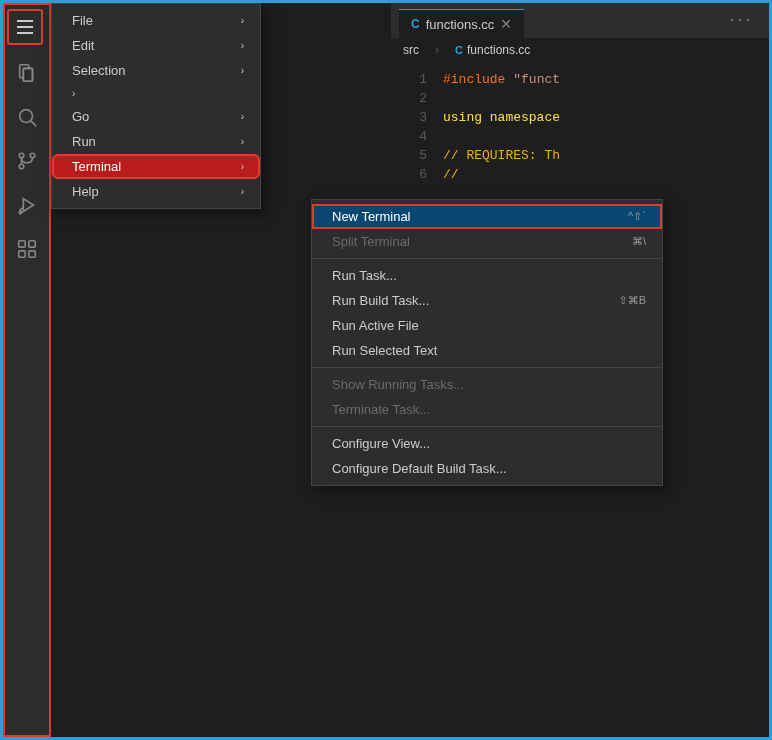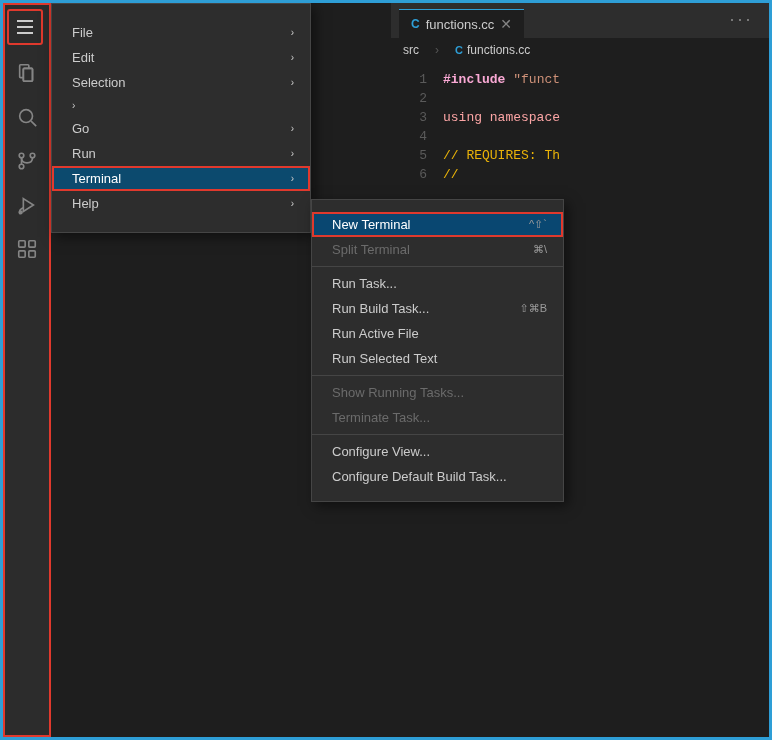--- a/index.html
+++ b/index.html
@@ -61,65 +61,66 @@
       display: flex;
       flex: 1;
       position: relative;
     }
 
     
     .primary-menu {
       position: absolute;
       left: 0;
       top: 0;
-      width: 260px;
+      width: 210px;
       background: #2d2d2d;
       border: 1px solid #454545;
       box-shadow: 4px 4px 12px rgba(0,0,0,0.5);
       z-index: 100;
-      padding: 16px 0;
+      padding: 4px 0;
     }
 
     .menu-item {
       display: flex;
       align-items: center;
       justify-content: space-between;
       padding: 5px 16px 5px 20px;
       cursor: pointer;
       color: #cccccc;
       user-select: none;
     }
 
     .menu-item.highlighted {
-      background: #0c4a6e;
+      background: #b91c1c;
       color: #ffffff;
       outline: 2px solid #e0392d;
       outline-offset: -2px;
+      border-radius: 6px;
     }
 
     .menu-item-label {
       flex: 1;
     }
 
     .menu-item-arrow {
       color: #cccccc;
       font-size: 10px;
     }
 
     
     .secondary-menu {
       position: absolute;
       left: 260px;
       top: 196px;
-      width: 253px;
+      width: 352px;
       background: #2d2d2d;
       border: 1px solid #454545;
       box-shadow: 4px 4px 12px rgba(0,0,0,0.5);
       z-index: 101;
-      padding: 12px 0;
+      padding: 4px 0;
     }
 
     .submenu-item {
       display: flex;
       align-items: center;
       justify-content: space-between;
       padding: 5px 16px 5px 20px;
       cursor: pointer;
       color: #cccccc;
       user-select: none;
@@ -238,23 +239,23 @@
       text-align: right;
       margin-right: 16px;
       user-select: none;
     }
 
     .line-code {
       color: #d4d4d4;
       white-space: pre;
     }
 
-    .kw-include { color: #f9a8d4; font-weight: bold; }
+    .kw-include { color: #f97316; }
     .kw-string { color: #ce9178; }
-    .kw-namespace { color: #fca5a5; }
+    .kw-namespace { color: #fde047; }
     .kw-comment { color: #eab308; }
 
     
     .hamburger-btn {
       width: 36px;
       height: 36px;
       display: flex;
       flex-direction: column;
       align-items: center;
       justify-content: center;

